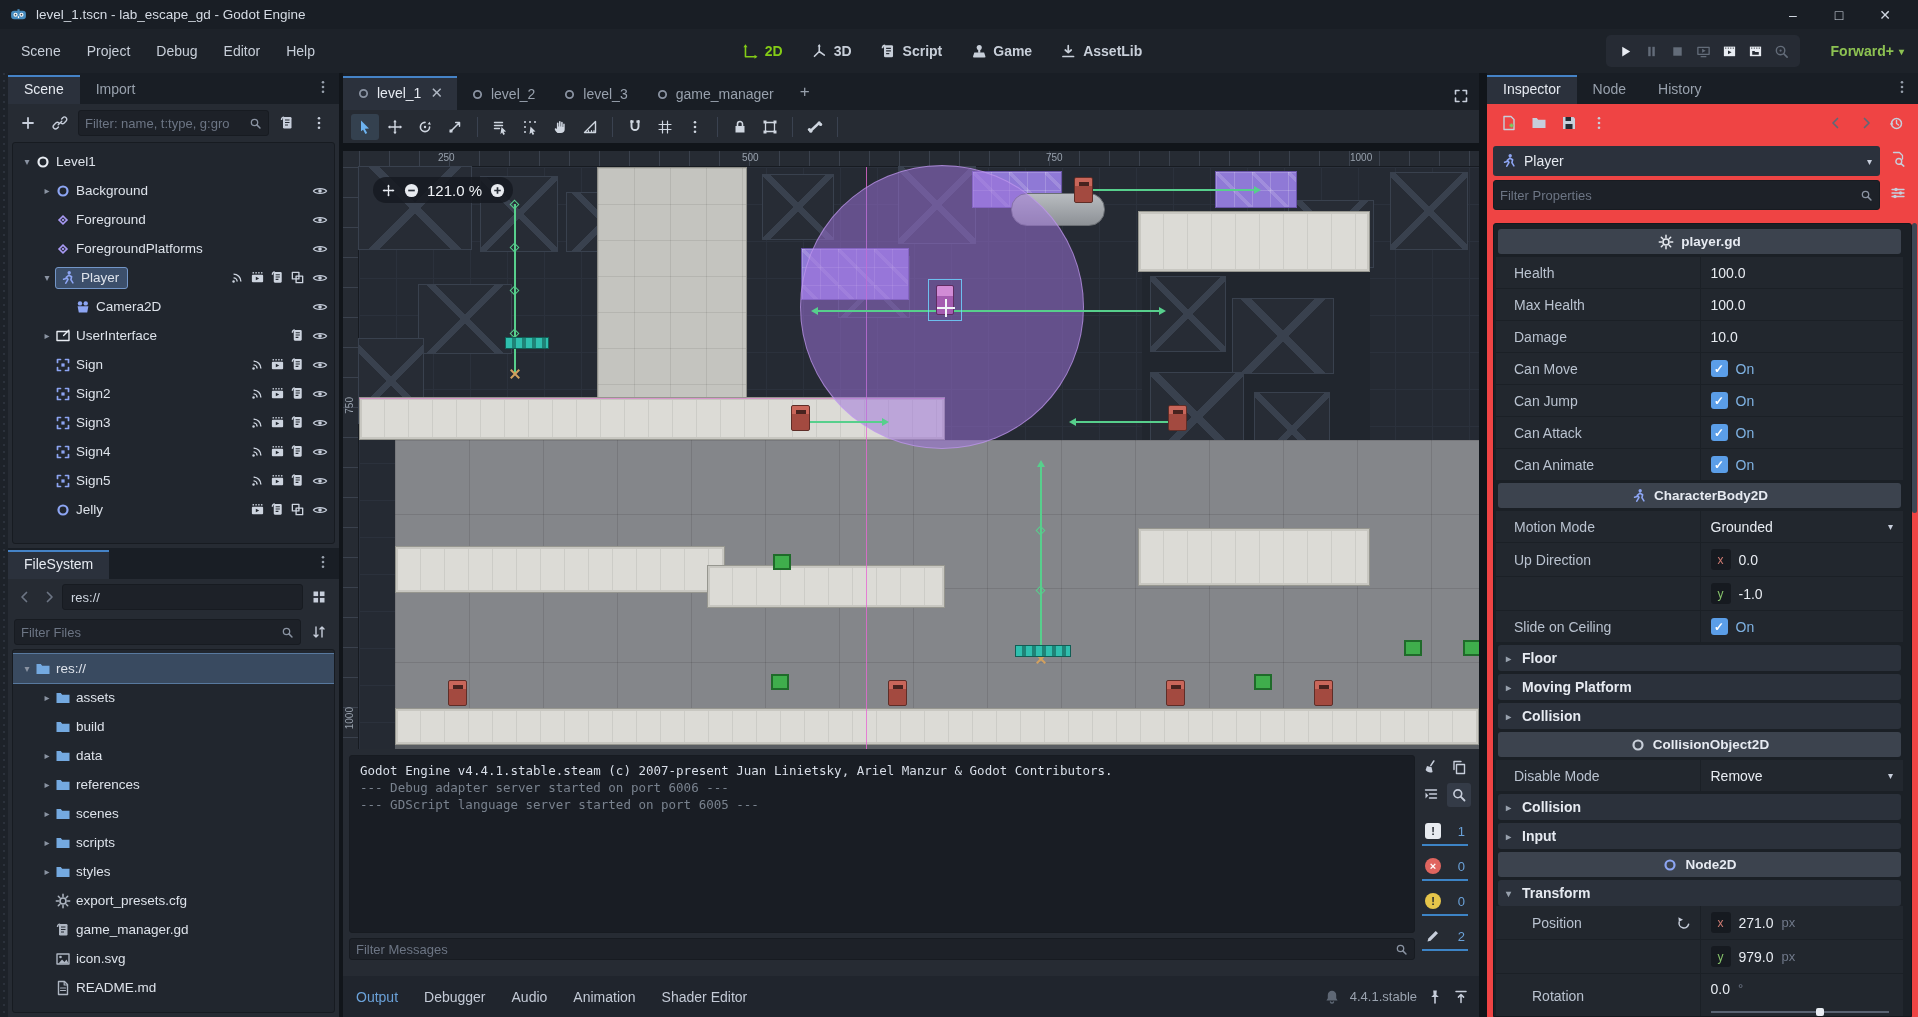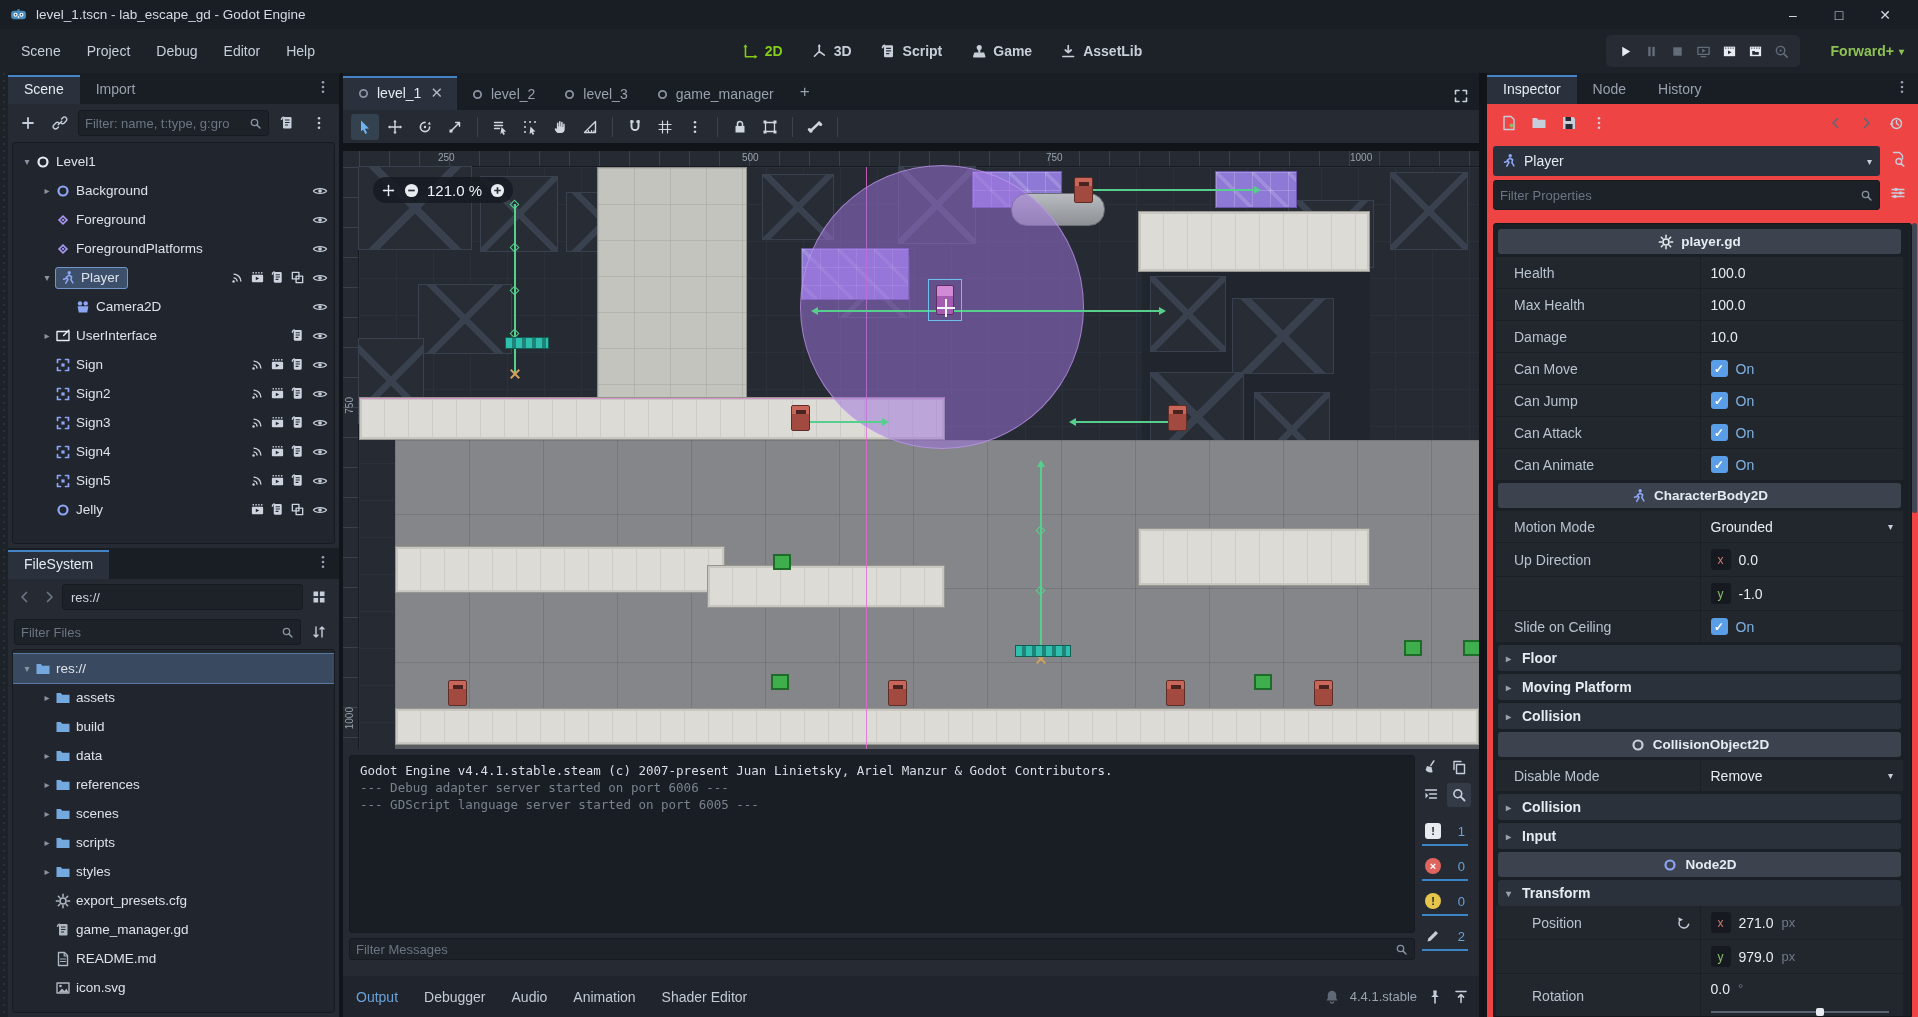--- a/index.html
+++ b/index.html
@@ -958,38 +958,38 @@
               <path d="M6 5h4.5M6 7.5h4.5M6 10h3" stroke="#262b33" stroke-width="1.2"></path>
             </svg>
           </span>
           <span class="tlabel">game_manager.gd</span>
     <span class="tbadges"></span>
         </div>
         <div class="trow" style="padding-left:26px;">
     <span class="texp"></span>
           <span class="ic t-ic" style="color:#aeb6c2">
             <svg viewBox="0 0 16 16">
+              <path d="M2 3h12v10H2z" fill="none" stroke="currentColor" stroke-width="1.4" stroke-linecap="round" stroke-linejoin="round"></path>
+              <circle cx="5.5" cy="6" r="1.3" fill="currentColor"></circle>
+              <path d="M3.5 12.5L7 8.5l2.5 2.5 2-2.5 2 4z" fill="currentColor"></path>
+            </svg>
+          </span>
+          <span class="tlabel">icon.svg</span>
+    <span class="tbadges"></span>
+        </div>
+        <div class="trow" style="padding-left:26px;">
+    <span class="texp"></span>
+          <span class="ic t-ic" style="color:#aeb6c2">
+            <svg viewBox="0 0 16 16">
               <path d="M3.5 1.5h6l3 3v10h-9z" fill="none" stroke="currentColor" stroke-width="1.4" stroke-linecap="round" stroke-linejoin="round"></path>
               <path d="M9.2 1.8V5h3.2" fill="none" stroke="currentColor" stroke-width="1.2" stroke-linecap="round" stroke-linejoin="round"></path>
               <path d="M5.5 8h5M5.5 10.5h5" fill="none" stroke="currentColor" stroke-width="1.2" stroke-linecap="round" stroke-linejoin="round"></path>
             </svg>
           </span>
           <span class="tlabel">README.md</span>
-    <span class="tbadges"></span>
-        </div>
-        <div class="trow" style="padding-left:26px;">
-    <span class="texp"></span>
-          <span class="ic t-ic" style="color:#aeb6c2">
-            <svg viewBox="0 0 16 16">
-              <path d="M2 3h12v10H2z" fill="none" stroke="currentColor" stroke-width="1.4" stroke-linecap="round" stroke-linejoin="round"></path>
-              <circle cx="5.5" cy="6" r="1.3" fill="currentColor"></circle>
-              <path d="M3.5 12.5L7 8.5l2.5 2.5 2-2.5 2 4z" fill="currentColor"></path>
-            </svg>
-          </span>
-          <span class="tlabel">icon.svg</span>
     <span class="tbadges"></span>
         </div>
       </div>
   </div>
 
   <div class="gap-v" style="left:339px"></div>
   <div class="gap-v" style="left:1479px;width:8px"></div>
 
   <div class="center">
     <div class="scene-tabs" id="scene-tabs">

